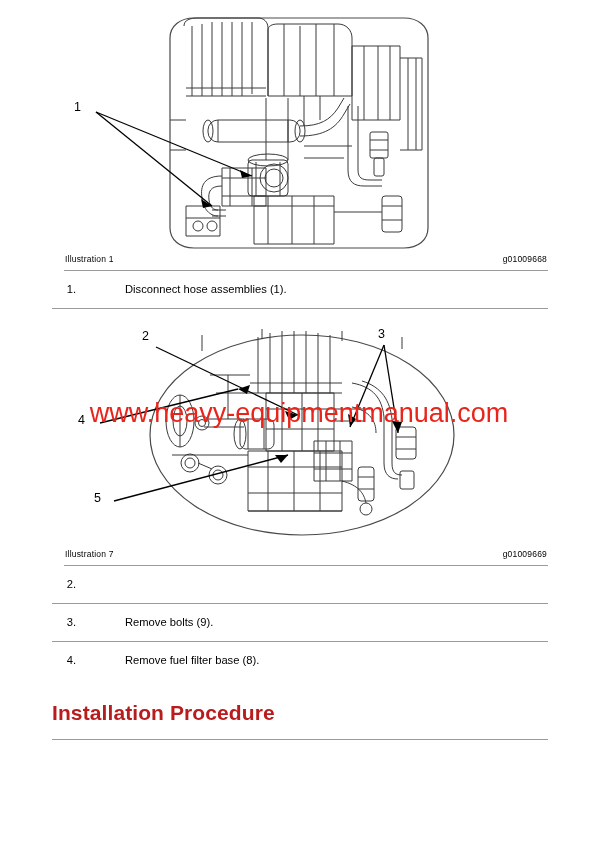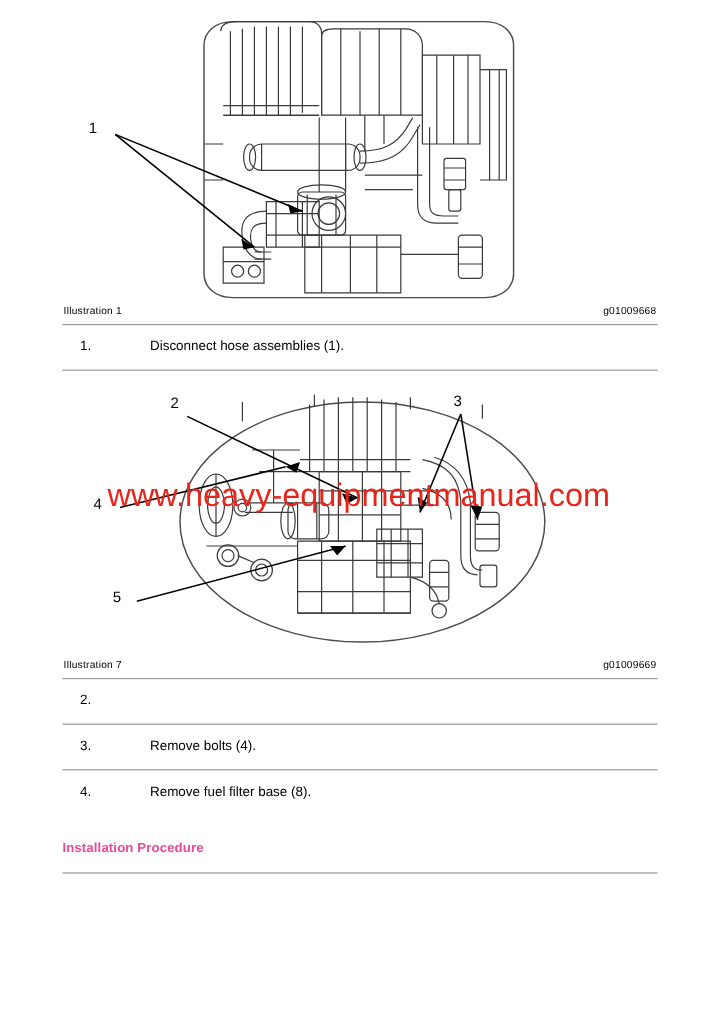--- a/index.html
+++ b/index.html
@@ -39,20 +39,21 @@
 
   .illo-caption {
     position: relative;
     display: flex;
     justify-content: space-between;
     align-items: baseline;
     font-size: 8.5px;
     letter-spacing: 0.2px;
     padding: 4px 0 6px 0;
     border-bottom: 1px solid #9b9b9b;
+    margin-left: 12px;
   }
   .illo-caption .left { padding-left: 1px; }
   .illo-caption .right { padding-right: 1px; padding-left: 44px; }
 
   
   .steps {
     margin: 0;
     padding: 0;
     list-style: none;
   }
@@ -68,22 +69,22 @@
     flex: 0 0 24px;
     text-align: right;
     padding-right: 9px;
     box-sizing: content-box;
   }
   .step .txt { flex: 1; padding-left: 40px; }
   .step.no-rule { border-bottom: none; }
 
   
   .section-heading {
-    color: #ec4899;
-    font-size: 11px;
+    color: #b91c1c;
+    font-size: 21px;
     font-weight: bold;
     margin: 22px 0 0 0;
     padding: 0 0 14px 0;
     letter-spacing: 0.1px;
   }
   .heading-rule {
     border: 0;
     border-top: 1px solid #9b9b9b;
     margin: 0;
   }
@@ -310,21 +311,21 @@
       <span class="right">g01009669</span>
     </div>
   </div>
 
   <ol class="steps">
     <li class="step">
       <span class="num">2.</span>
     </li>
     <li class="step">
       <span class="num">3.</span>
-      <span class="txt">Remove bolts (4).</span>
+      <span class="txt">Remove bolts (9).</span>
     </li>
     <li class="step no-rule">
       <span class="num">4.</span>
       <span class="txt">Remove fuel filter base (8).</span>
     </li>
   </ol>
 
   <h2 class="section-heading">Installation Procedure</h2>
   <hr class="heading-rule">
 

